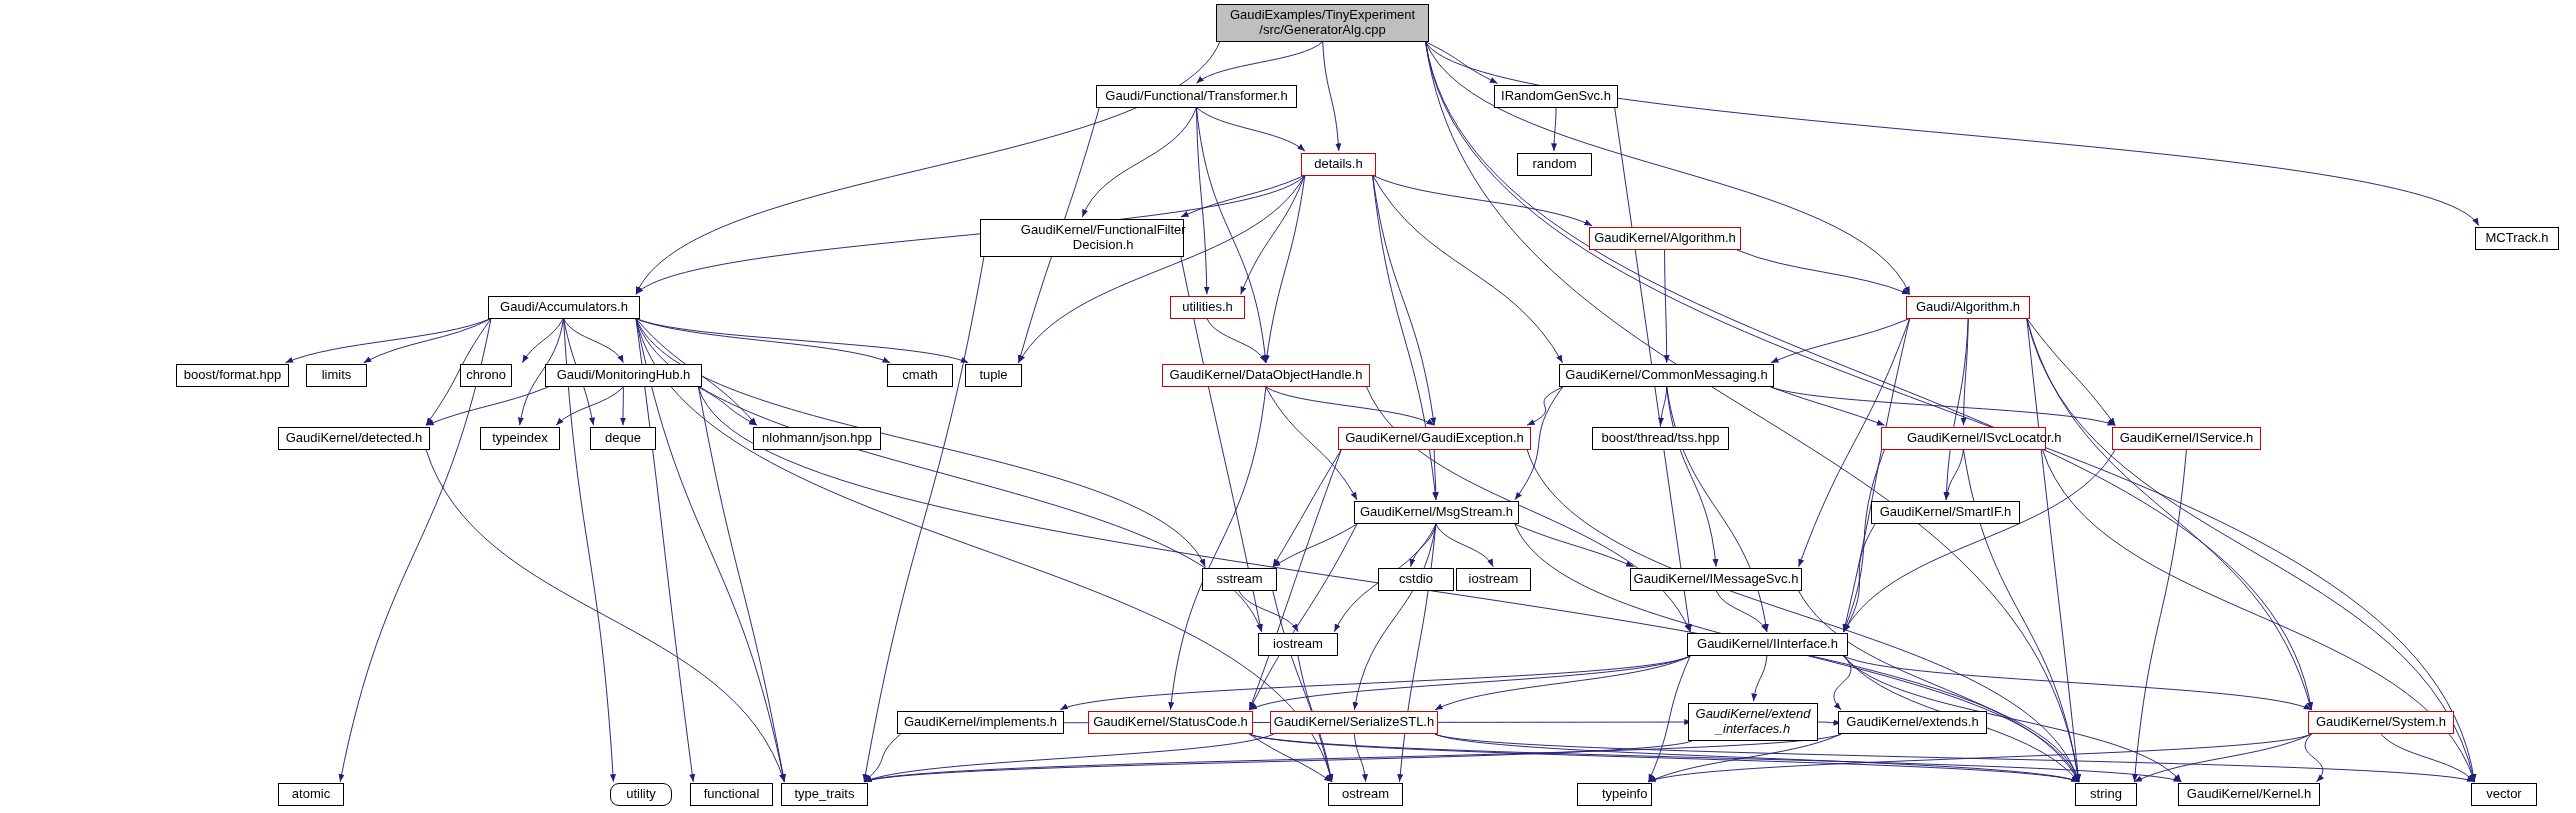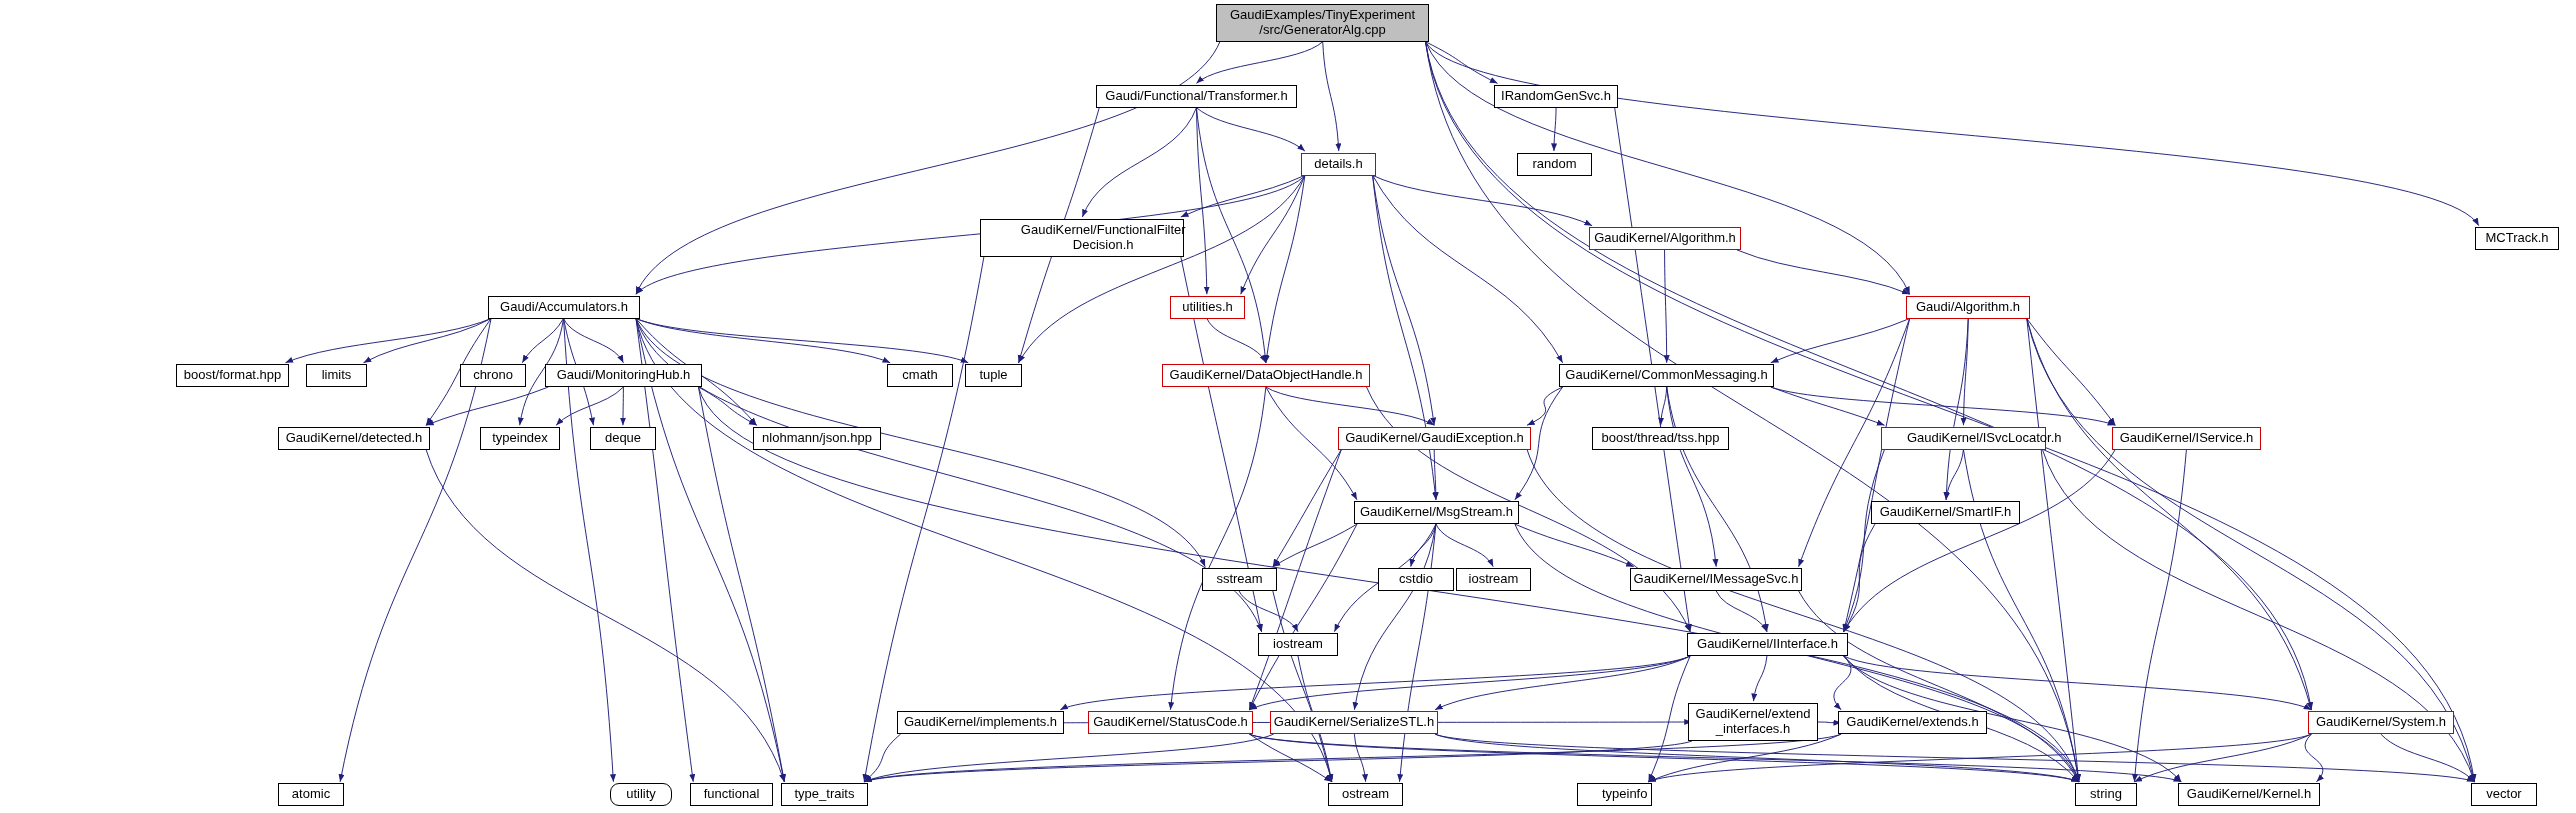--- a/index.html
+++ b/index.html
@@ -193,21 +193,21 @@
     <div class="node" style="left: 1517px; top: 153px; width: 75px; height: 22.6px;">random</div>
     <div class="node" style="left: 980px; top: 219px; width: 204px; height: 38px; padding-left: 45px;">GaudiKernel/FunctionalFilter
 Decision.h</div>
     <div class="node red" style="left: 1589px; top: 227px; width: 152px; height: 22.6px;">GaudiKernel/Algorithm.h</div>
     <div class="node" style="left: 2475px; top: 227px; width: 84px; height: 22.6px; text-align: center;">MCTrack.h</div>
     <div class="node" style="left: 488px; top: 296px; width: 152px; height: 22.6px;">Gaudi/Accumulators.h</div>
     <div class="node red" style="left: 1170px; top: 296px; width: 75px; height: 22.6px;">utilities.h</div>
     <div class="node red" style="left: 1906px; top: 296px; width: 124px; height: 22.6px;">Gaudi/Algorithm.h</div>
     <div class="node" style="left: 176px; top: 364px; width: 113px; height: 22.6px;">boost/format.hpp</div>
     <div class="node" style="left: 306px; top: 364px; width: 61px; height: 22.6px;">limits</div>
-    <div class="node" style="left: 460px; top: 364px; width: 66px; height: 22.6px;">chrono</div>
+    <div class="node" style="left: 460px; top: 364px; width: 52px; height: 22.6px;">chrono</div>
     <div class="node" style="left: 545px; top: 364px; width: 157px; height: 22.6px;">Gaudi/MonitoringHub.h</div>
     <div class="node" style="left: 887px; top: 364px; width: 66px; height: 22.6px;">cmath</div>
     <div class="node" style="left: 965px; top: 364px; width: 57px; height: 22.6px;">tuple</div>
     <div class="node red" style="left: 1162px; top: 364px; width: 208px; height: 22.6px;">GaudiKernel/DataObjectHandle.h</div>
     <div class="node" style="left: 1559px; top: 364px; width: 215px; height: 22.6px;">GaudiKernel/CommonMessaging.h</div>
     <div class="node" style="left: 278px; top: 427px; width: 152px; height: 22.6px;">GaudiKernel/detected.h</div>
     <div class="node" style="left: 480px; top: 427px; width: 80px; height: 22.6px;">typeindex</div>
     <div class="node" style="left: 590px; top: 427px; width: 66px; height: 22.6px;">deque</div>
     <div class="node" style="left: 753px; top: 427px; width: 128px; height: 22.6px;">nlohmann/json.hpp</div>
     <div class="node red" style="left: 1338px; top: 427px; width: 193px; height: 22.6px;">GaudiKernel/GaudiException.h</div>
@@ -218,21 +218,21 @@
     <div class="node" style="left: 1871px; top: 501px; width: 149px; height: 22.6px;">GaudiKernel/SmartIF.h</div>
     <div class="node" style="left: 1202px; top: 568px; width: 75px; height: 22.6px;">sstream</div>
     <div class="node" style="left: 1378px; top: 568px; width: 76px; height: 22.6px;">cstdio</div>
     <div class="node" style="left: 1456px; top: 568px; width: 75px; height: 22.6px;">iostream</div>
     <div class="node" style="left: 1630px; top: 568px; width: 172px; height: 22.6px;">GaudiKernel/IMessageSvc.h</div>
     <div class="node" style="left: 1258px; top: 633px; width: 80px; height: 22.6px;">iostream</div>
     <div class="node" style="left: 1687px; top: 633px; width: 161px; height: 22.6px;">GaudiKernel/IInterface.h</div>
     <div class="node" style="left: 897px; top: 711px; width: 167px; height: 22.6px;">GaudiKernel/implements.h</div>
     <div class="node red" style="left: 1088px; top: 711px; width: 165px; height: 22.6px;">GaudiKernel/StatusCode.h</div>
     <div class="node red" style="left: 1270px; top: 711px; width: 168px; height: 22.6px;">GaudiKernel/SerializeSTL.h</div>
-    <div class="node" style="left: 1688px; top: 703px; width: 130px; height: 38px;">GaudiKernel/extend
+    <div class="node" style="left: 1688px; top: 703px; width: 130px; height: 38px; font-style: italic;">GaudiKernel/extend
 _interfaces.h</div>
     <div class="node" style="left: 1838px; top: 711px; width: 149px; height: 22.6px;">GaudiKernel/extends.h</div>
     <div class="node red" style="left: 2308px; top: 711px; width: 146px; height: 22.6px;">GaudiKernel/System.h</div>
     <div class="node" style="left: 278px; top: 783px; width: 66px; height: 22.6px;">atomic</div>
     <div class="node" style="left: 610px; top: 783px; width: 62px; height: 22.6px; border-radius: 9px;">utility</div>
     <div class="node" style="left: 690px; top: 783px; width: 83px; height: 22.6px;">functional</div>
     <div class="node" style="left: 781px; top: 783px; width: 87px; height: 22.6px;">type_traits</div>
     <div class="node" style="left: 1328px; top: 783px; width: 75px; height: 22.6px;">ostream</div>
     <div class="node" style="left: 1577px; top: 783px; width: 75px; height: 22.6px; padding-left: 23px;">typeinfo</div>
     <div class="node" style="left: 2075px; top: 783px; width: 62px; height: 22.6px;">string</div>

